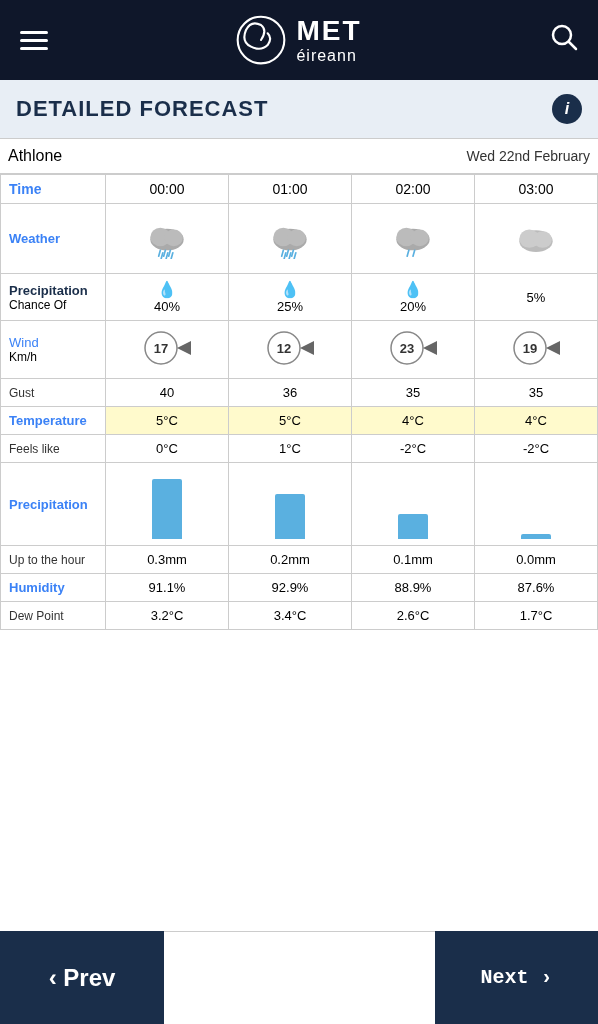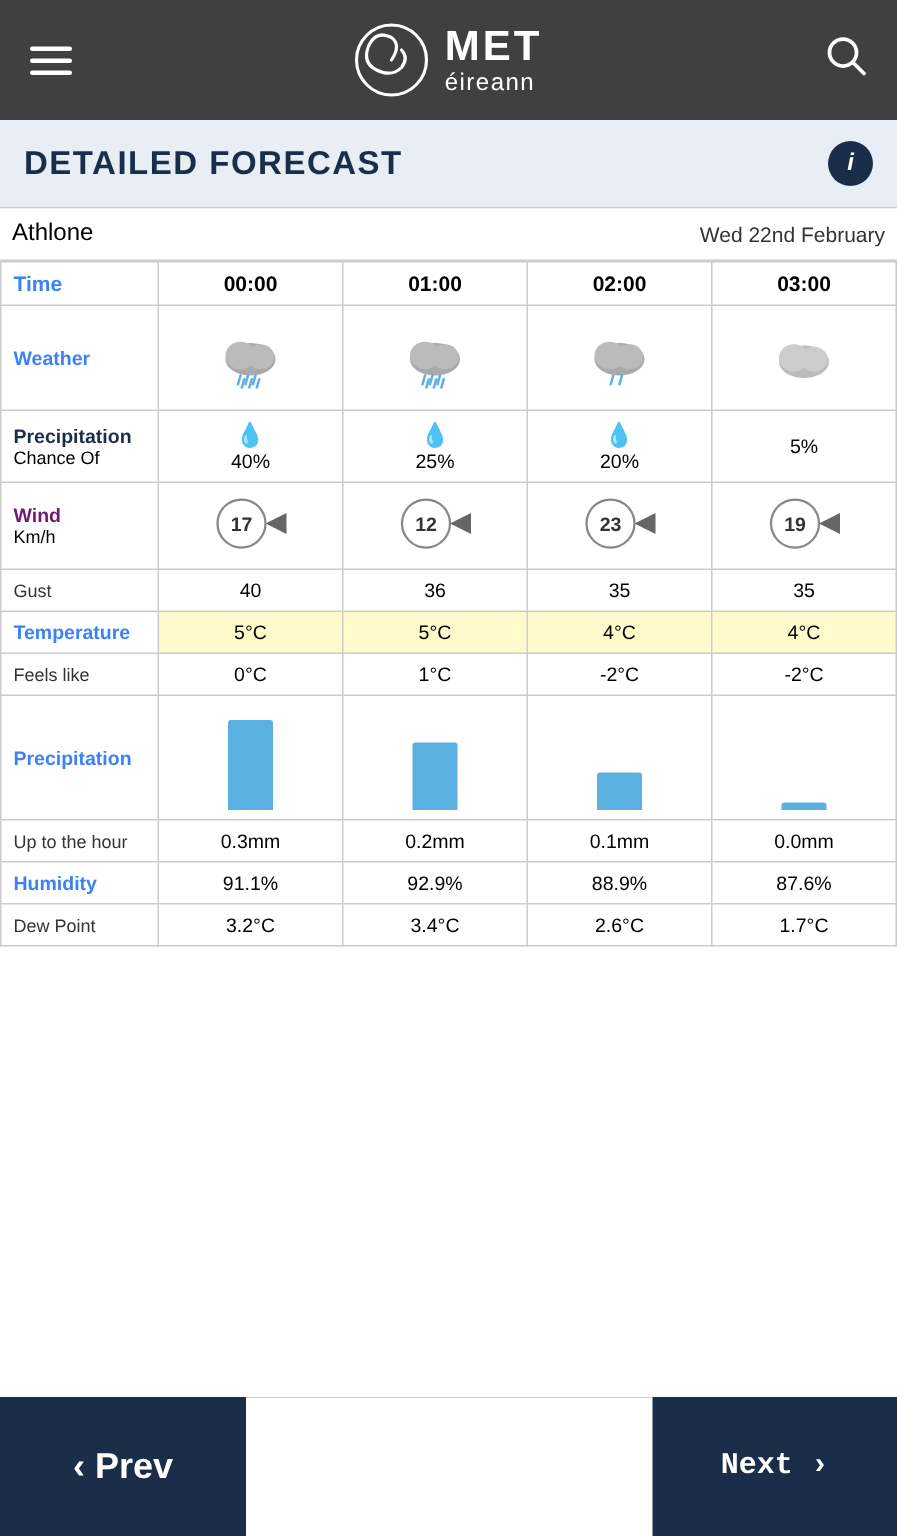--- a/index.html
+++ b/index.html
@@ -6,21 +6,21 @@
     body {
       font-family: Arial, sans-serif;
       width: 598px;
       min-height: 1024px;
       background: #fff;
       overflow-x: hidden;
     }
 
     
     .header {
-      background: #404040;
+      background: #0f172a;
       display: flex;
       align-items: center;
       justify-content: space-between;
       padding: 12px 20px;
       height: 80px;
     }
     .header-menu {
       color: white;
       font-size: 22px;
       cursor: pointer;
@@ -115,21 +115,21 @@
     .forecast-table .label-col.bold-label {
       font-weight: bold;
       color: #3b82f6;
     }
     .forecast-table .label-col.sub-label {
       font-weight: normal;
       font-size: 12px;
       color: #333;
     }
     .forecast-table .time-row td {
-      font-weight: bold;
+      font-weight: normal;
       background: #fff;
       color: #000;
       font-size: 14px;
     }
     .forecast-table .time-row .label-col {
       font-weight: bold;
       font-size: 14px;
     }
     .temp-highlight {
       background: #fffacc !important;
@@ -339,21 +339,21 @@
       <div class="rain-drop">💧</div>
       <div>20%</div>
     </td>
     <td>
       <div>5%</div>
     </td>
   </tr>
 
   <tr>
     <td class="label-col">
-      <div style="font-weight:bold;color:#701a75;">Wind</div>
+      <div style="font-weight:normal;color:#3b82f6;">Wind</div>
       <div style="font-size:12px;">Km/h</div>
     </td>
     <td>
       <svg width="52" height="42" viewBox="0 0 52 42">
         <circle cx="20" cy="21" r="16" fill="none" stroke="#888" stroke-width="1.5"></circle>
         <text x="20" y="26" text-anchor="middle" font-size="13" font-weight="bold" fill="#333">17</text>
         <polygon points="36,21 50,14 50,28" fill="#666"></polygon>
       </svg>
     </td>
     <td>

